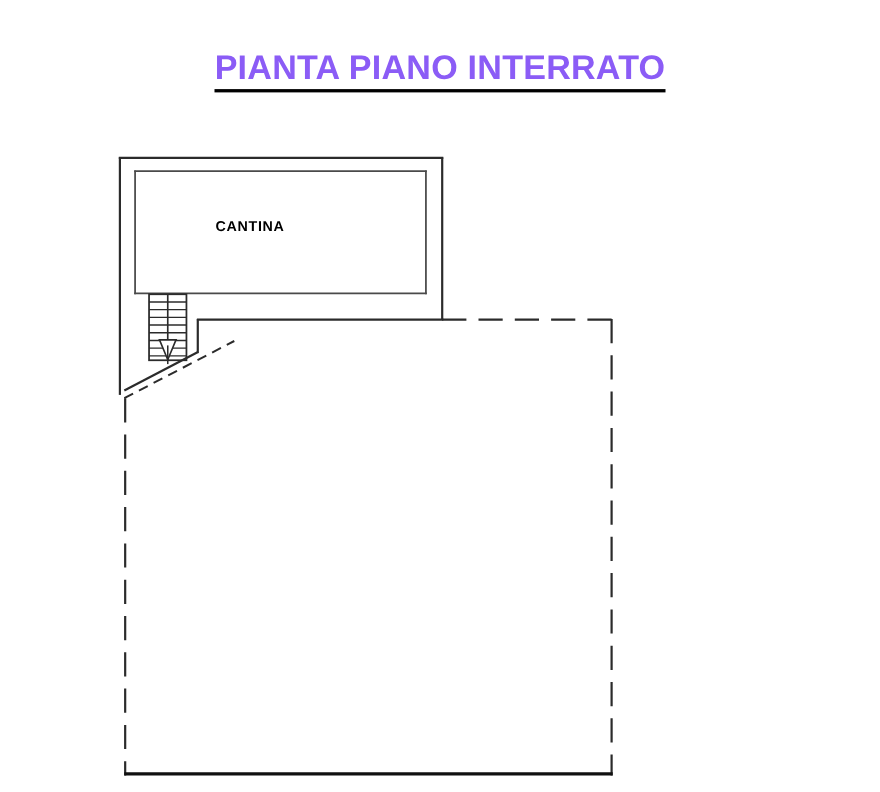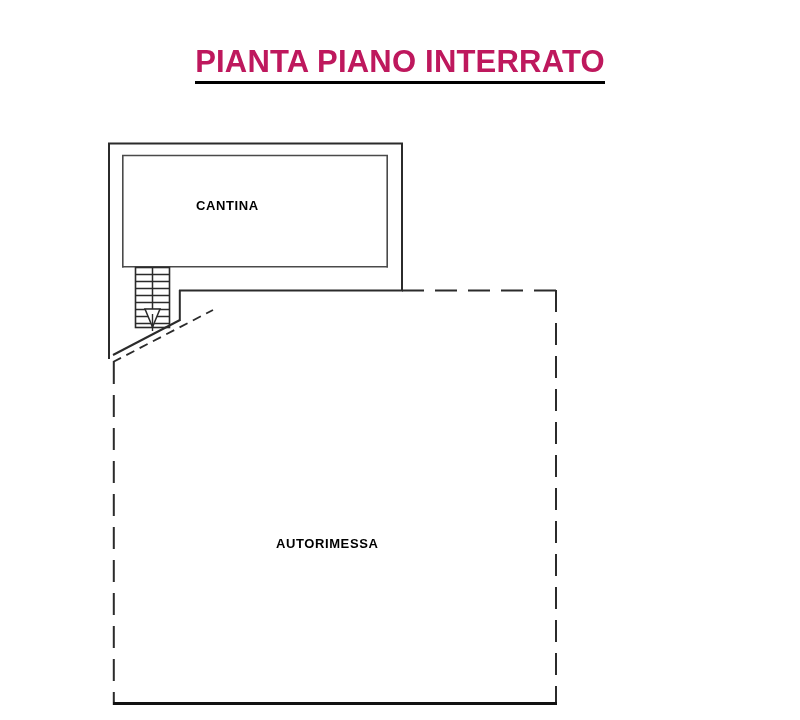--- a/index.html
+++ b/index.html
@@ -23,21 +23,21 @@
   }
   #plan-title {
     position: absolute;
     left: 0;
     top: 44px;
     width: 800px;
     text-align: center;
     font-size: 31px;
     font-weight: bold;
     letter-spacing: 0.2px;
-    color: #be185d;
+    color: #8b5cf6;
     font-family: "Liberation Sans", sans-serif;
     white-space: nowrap;
   }
   #plan-title .title-inner {
     border-bottom: 3px solid #000000;
     padding-bottom: 1px;
     display: inline-block;
   }
   #plan-svg {
     position: absolute;
@@ -129,15 +129,14 @@
       <g>
         <path d="M 145 309 L 160 309 L 152.5 327 Z" fill="#ffffff" stroke="#2b2b2b" stroke-width="1.5"></path>
         <line x1="152.5" y1="314" x2="152.5" y2="331" stroke="#2b2b2b" stroke-width="1.4"></line>
       </g>
     </g>
 
   </svg>
 
   <div class="room-label" id="label-cantina">CANTINA</div>
 
-  <div class="room-label" id="label-autorimessa">AUTORIMESSA</div>
 
 </div>
 
 </body></html>

